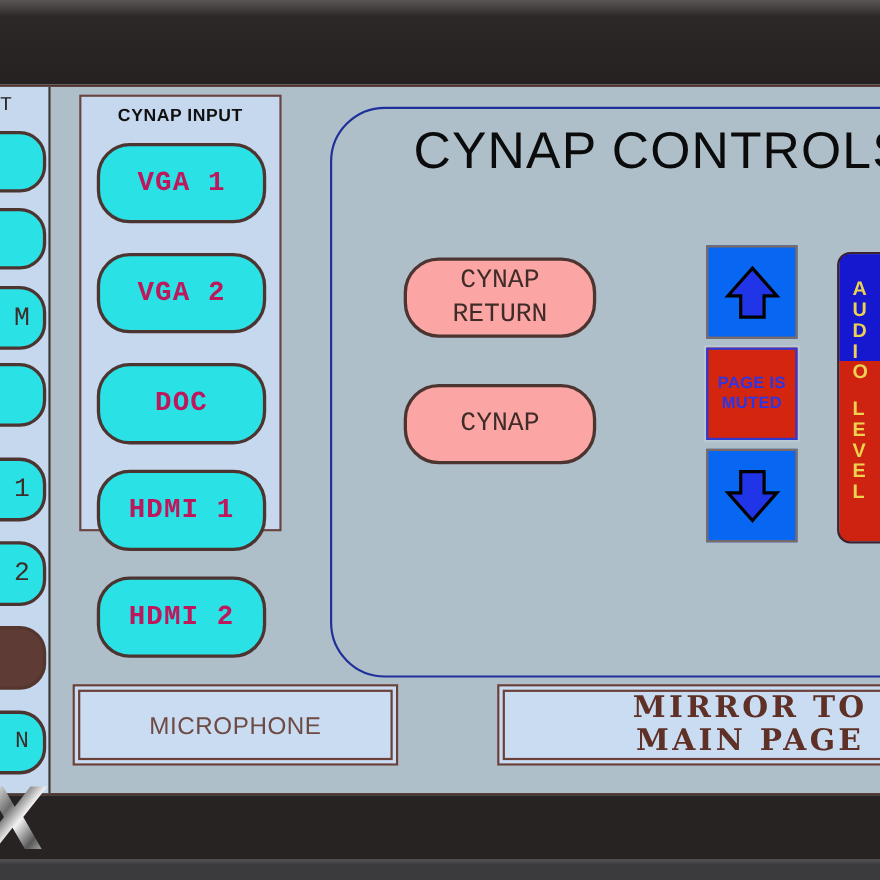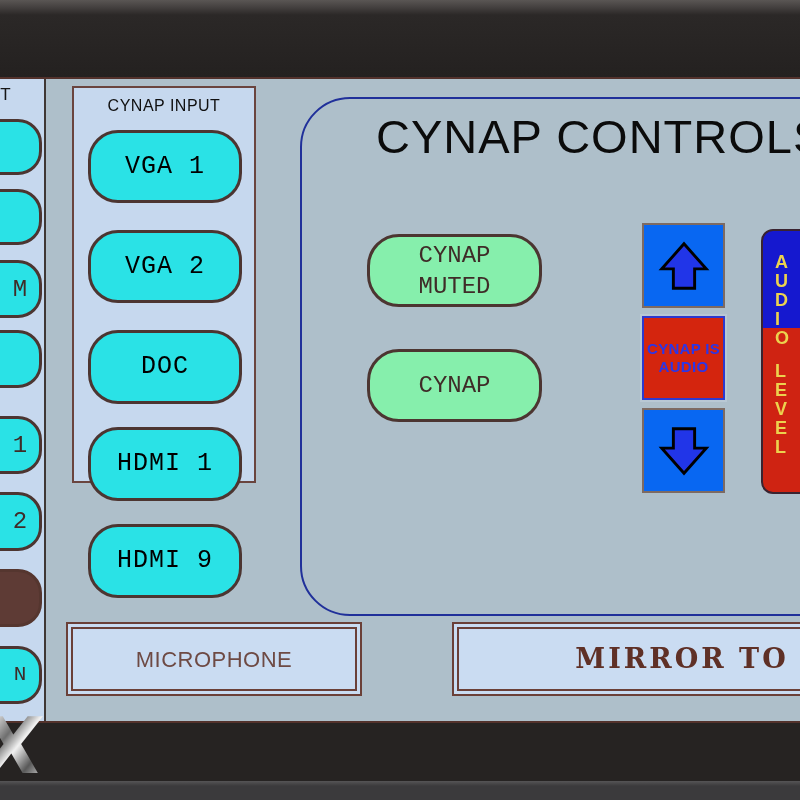--- a/index.html
+++ b/index.html
@@ -28,35 +28,35 @@
     letter-spacing:1px;}
   .lbtn{position:absolute;left:-40px;width:82px;box-sizing:border-box;
     border:3px solid #4c3531;border-radius:24px;background:#2ae2e6;
     display:flex;align-items:center;justify-content:center;padding-left:38px;
     font-family:"Liberation Mono",monospace;font-size:24px;color:#3f2c28;}
   .lbtn.selected{background:#5e3b35;border-color:#55362f;}
   .lbtn.two-line{flex-direction:column;font-size:21px;line-height:24px;}
 
   
   .input-panel{position:absolute;left:72px;top:7px;width:184px;height:397px;
-    box-sizing:border-box;background:#c6d8ee;border:2px solid #6a443e;}
+    box-sizing:border-box;background:#c6d8ee;border:2px solid #6a443e;font-weight:bold;}
   .input-title{text-align:center;margin-top:9px;font-size:16px;letter-spacing:.5px;color:#101010;}
   .ibtn{position:absolute;left:14px;width:154px;box-sizing:border-box;
     border:3px solid #4c3531;border-radius:30px;background:#2ae2e6;
     display:flex;flex-direction:column;align-items:center;justify-content:center;
     font-family:"Liberation Mono",monospace;font-size:25px;line-height:30px;
-    letter-spacing:1px;color:#000000;}
+    letter-spacing:1px;color:#be185d;}
 
   
   .controls-panel{position:absolute;left:300px;top:18px;width:600px;height:515px;
     border:2px solid #20309a;border-radius:50px;}
   .controls-title{position:absolute;left:74px;top:10px;font-size:47px;letter-spacing:1px;
     color:#0b0b0b;white-space:nowrap;}
   .cbtn{position:absolute;left:65px;width:175px;height:73px;box-sizing:border-box;
-    border:3px solid #4c3531;border-radius:32px;background:#86efac;
+    border:3px solid #4c3531;border-radius:32px;background:#fca5a5;
     display:flex;flex-direction:column;align-items:center;justify-content:center;
     font-family:"Liberation Mono",monospace;font-size:24px;line-height:31px;color:#3f2c28;}
   .vol-btn{position:absolute;left:340px;width:83px;height:85px;box-sizing:border-box;
     background:#0867f2;border:2px solid #7d6a62;
     display:flex;align-items:center;justify-content:center;}
   .mute-btn{position:absolute;left:340px;width:83px;height:84px;box-sizing:border-box;
     background:#d4250e;border:2px solid #2d39cf;box-shadow:0 0 0 2px #b9c8d4;
     display:flex;flex-direction:column;align-items:center;justify-content:center;
     font-weight:bold;font-size:15px;line-height:18px;letter-spacing:.3px;color:#2b36e8;}
   .audio-bar{position:absolute;left:459px;top:130px;width:58px;height:265px;
@@ -123,44 +123,44 @@
       <div class="ibtn" style="top:142px;height:73px;">
           <span>VGA 2</span>
         </div>
       <div class="ibtn" style="top:242px;height:74px;align-items:center;">
         <span>DOC</span>
       </div>
       <div class="ibtn" style="top:339px;height:74px;">
           <span>HDMI 1</span>
         </div>
       <div class="ibtn" style="top:436px;height:74px;">
-          <span>HDMI 9</span>
+          <span>HDMI 2</span>
         </div>
     </div>
 
     <div class="controls-panel">
       <div class="controls-title">CYNAP CONTROLS</div>
 
       <div class="cbtn" style="top:135px;">
         <span>CYNAP</span>
-        <span>MUTED</span>
+        <span>RETURN</span>
       </div>
       <div class="cbtn" style="top:250px;">
         <span>CYNAP</span>
       </div>
 
       <div class="vol-btn" style="top:124px;">
         <svg width="58" height="58" viewBox="0 0 60 60">
           <polygon points="30,7 53,33 41,33 41,53 19,53 19,33 7,33" fill="#2135e8" stroke="#000" stroke-width="3"></polygon>
         </svg>
       </div>
 
       <div class="mute-btn" style="top:217px;">
-        <span>CYNAP IS</span>
-        <span>AUDIO</span>
+        <span>PAGE IS</span>
+        <span>MUTED</span>
       </div>
 
       <div class="vol-btn" style="top:309px;">
         <svg width="58" height="58" viewBox="0 0 60 60">
           <polygon points="30,53 7,27 19,27 19,7 41,7 41,27 53,27" fill="#2135e8" stroke="#000" stroke-width="3"></polygon>
         </svg>
       </div>
 
       <div class="audio-bar">
         <div class="audio-letters">
@@ -179,20 +179,21 @@
     </div>
 
     <div class="frame-btn mic-btn">
       <div class="frame-inner">
         <span>MICROPHONE</span>
       </div>
     </div>
     <div class="frame-btn return-btn">
       <div class="frame-inner">
         <span>MIRROR TO</span>
+        <span>MAIN PAGE</span>
       </div>
     </div>
   </div>
 
   <div class="bezel-bottom">
     <div class="amx-x">X</div>
     <div class="bezel-strip"></div>
   </div>
 
 </div>

